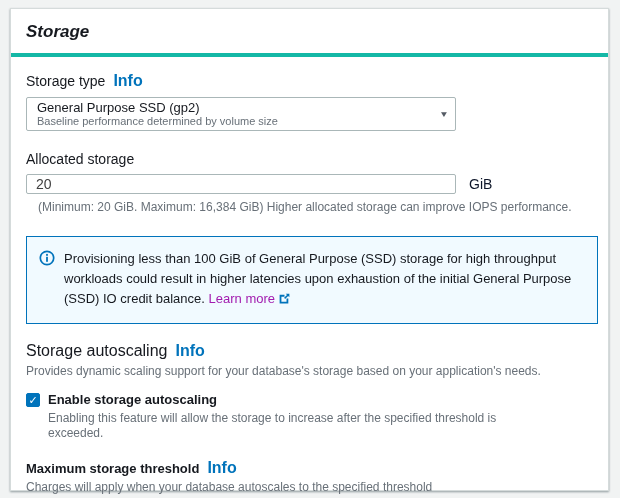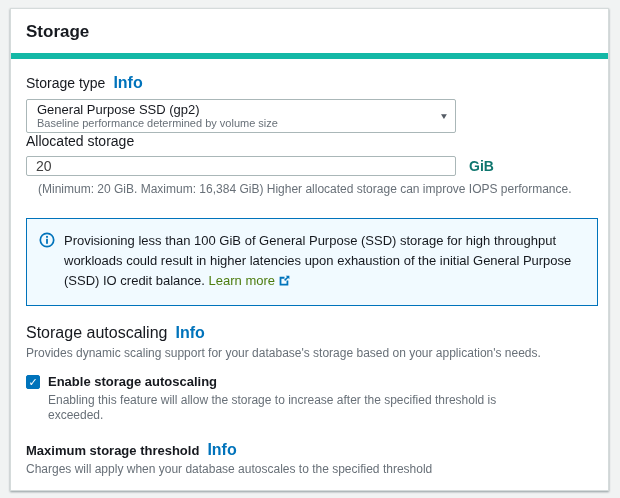--- a/index.html
+++ b/index.html
@@ -12,64 +12,65 @@
   }
   .card {
     position:absolute; left:10px; top:8px;
     width:599px; height:483px;
     background:#ffffff;
     border:1px solid #d5dbdb;
     box-shadow:0 1px 2px 0 rgba(0,28,36,0.4);
   }
   .card-header {
     padding:13px 20px 11px 15px;
-    border-bottom:6px solid #14b8a6;
+    border-bottom:4px solid #14b8a6;
+    font-style:italic;
   }
   .card-title { font-size:17px; font-weight:bold; color:#16191f; }
   .card-body { padding:15px 15px 0 15px; }
 
   .label-row { display:flex; align-items:baseline; gap:8px; margin-bottom:7px; }
   .field-label { font-size:14px; color:#16191f; }
   .info-link { font-size:16px; font-weight:bold; color:#0073bb; text-decoration:none; cursor:pointer; }
 
   .select-box {
     width:430px; height:34px;
     border:1px solid #aab7b8; border-radius:2px;
     background:#fff;
     display:flex; align-items:center; justify-content:space-between;
     padding:0 6px 0 10px;
     cursor:pointer;
   }
   .select-main { font-size:13px; color:#16191f; line-height:15px; }
   .select-sub  { font-size:11px; color:#687078; line-height:13px; }
   .caret { font-size:10px; color:#545b64; transform:scaleY(0.85); }
 
-  .field { }
+  .field { margin-bottom:20px; }
   .input-row { display:flex; align-items:center; gap:13px; }
   .text-input {
     width:430px; height:20px;
     border:1px solid #aab7b8; border-radius:2px;
     padding:0 9px; font-size:14px; color:#404040;
     font-family:"Liberation Sans", sans-serif;
     background:#fff;
   }
-  .unit { font-size:14px; font-weight:bold; color:#0f766e; }
+  .unit { font-size:14px; font-weight:normal; color:#0f172a; }
   .constraint { font-size:12px; color:#687078; margin-top:6px;margin-left:12px; }
 
   .alert {
     width:572px;
     background:#f1faff;
     border:1px solid #0073bb;
     padding:12px 14px 12px 12px;
     display:flex; gap:9px;
     margin:22px 0 18px 0;
   }
   .alert-icon { flex:0 0 16px; padding-top:1px; }
   .alert-text { font-size:13px; line-height:20px; color:#16191f; }
-  .alert-link { color:#4d7c0f; text-decoration:none; cursor:pointer; font-size:13px;margin-top:10px; }
+  .alert-link { color:#a21caf; text-decoration:none; cursor:pointer; font-size:13px;margin-top:10px; }
   .ext-icon { vertical-align:-2px; margin-left:3px; }
 
   .section-heading-row { display:flex; align-items:baseline; gap:8px; }
   .section-heading { font-size:16px; font-weight:500; color:#16191f; }
   .section-desc { font-size:12px; color:#687078; margin-top:4px; }
 
   .checkbox-row { display:flex; gap:8px; margin-top:14px; }
   .checkbox {
     flex:0 0 14px; width:14px; height:14px; margin-top:1px;
     background:#0073bb; border:1px solid #0073bb; border-radius:2px;

